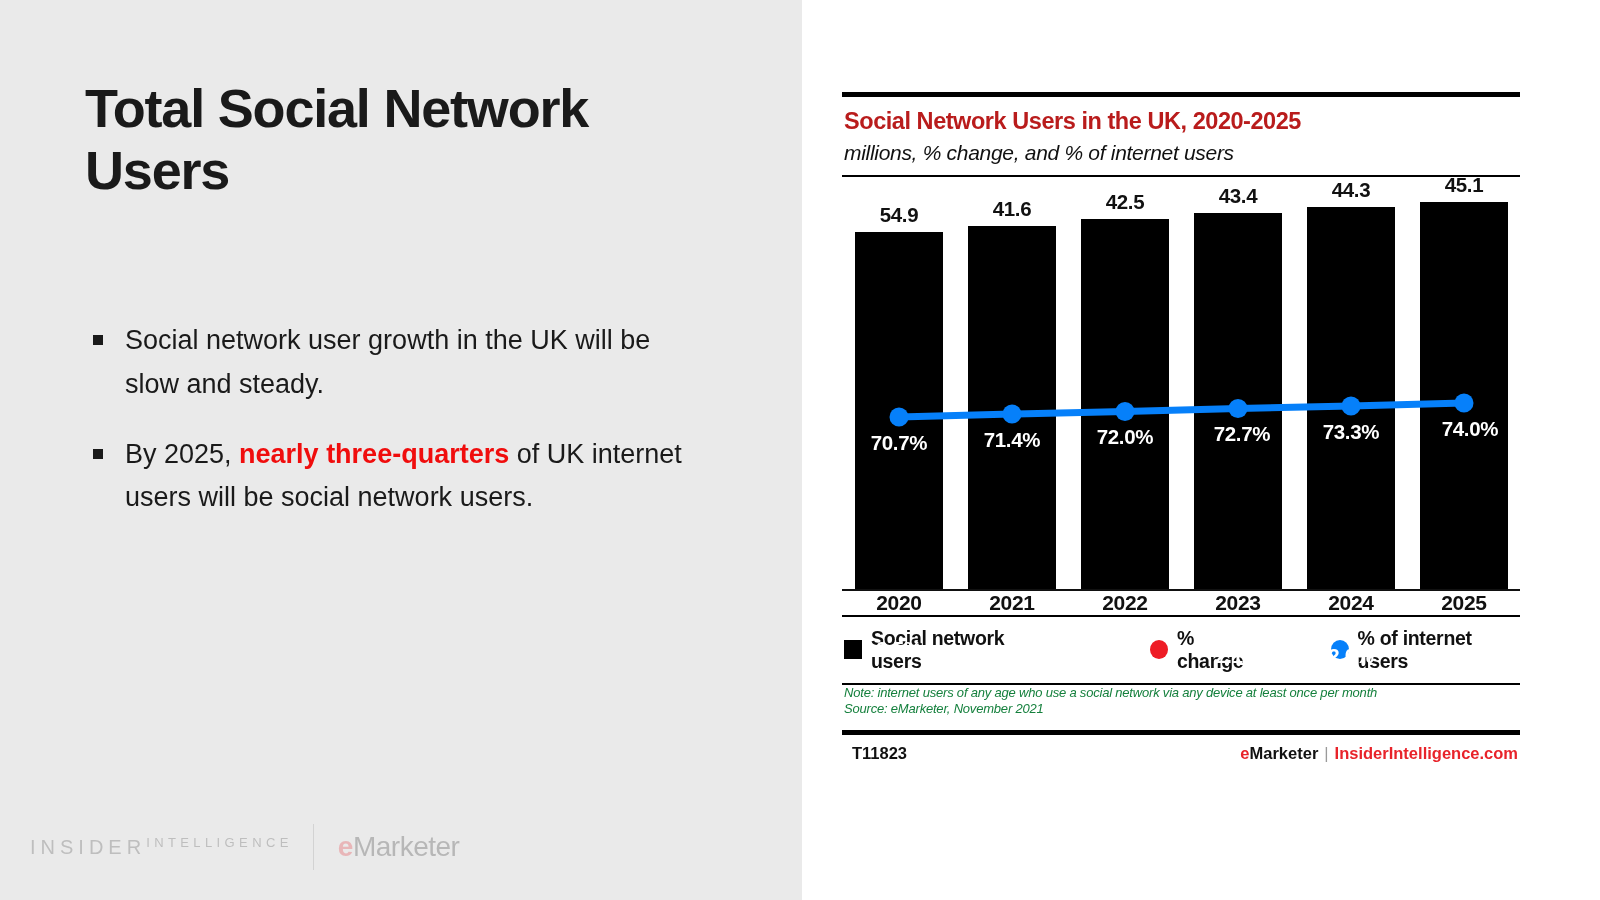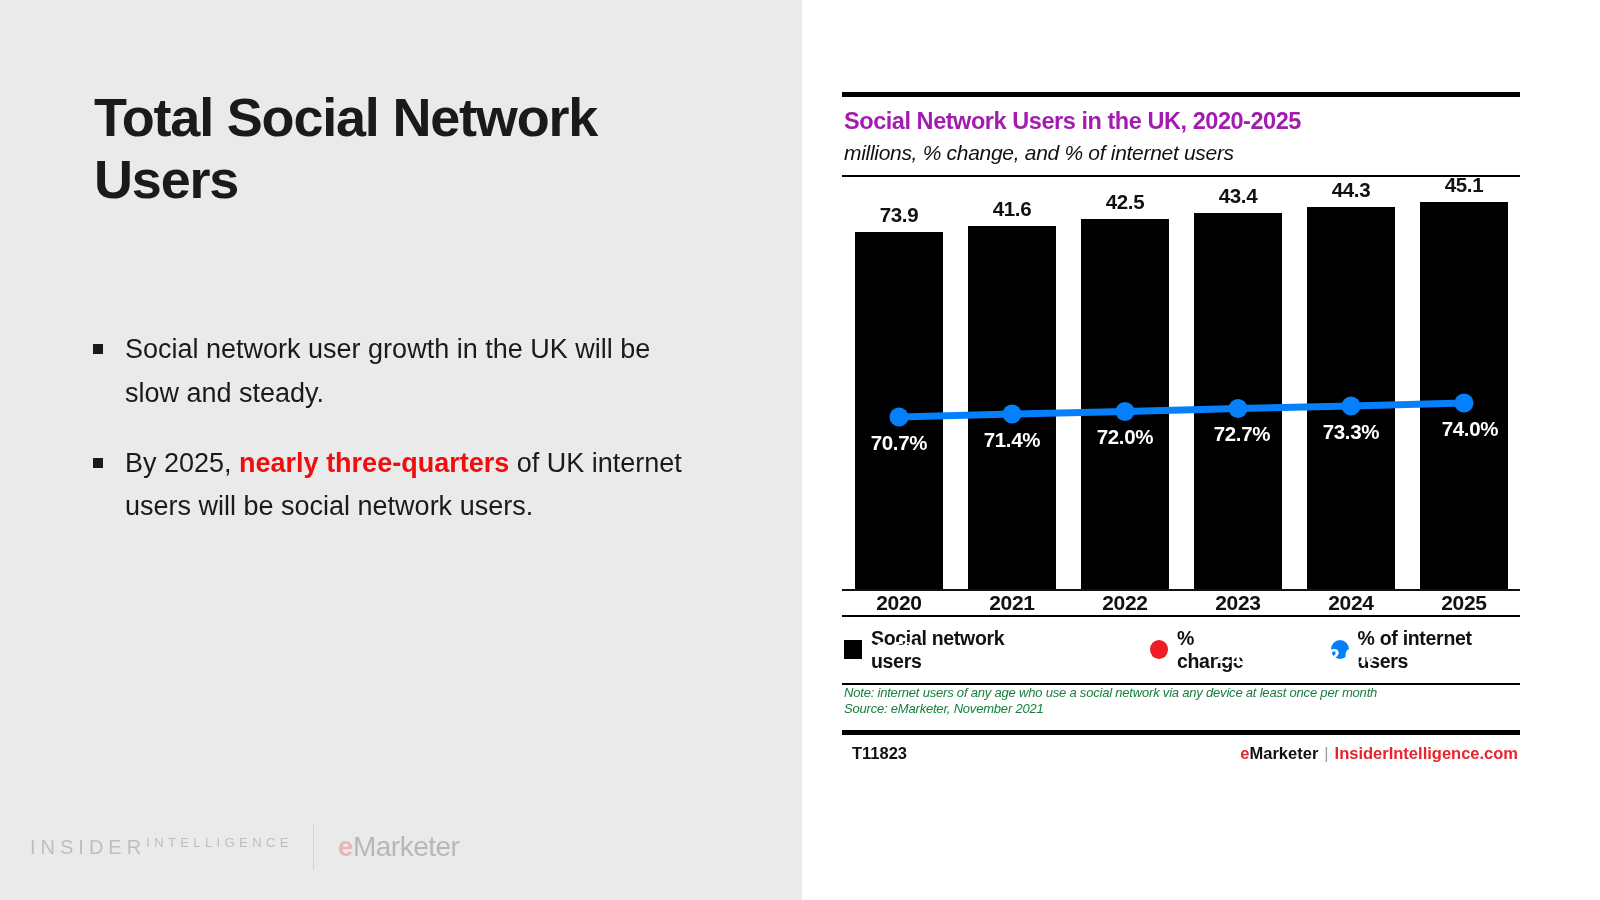--- a/index.html
+++ b/index.html
@@ -29,21 +29,21 @@
     box-sizing: border-box;
     padding: 78px 70px 0 85px;
     flex: 0 0 802px;
   }
   .slide-title {
     font-size: 54px;
     font-weight: bold;
     line-height: 1.14;
     letter-spacing: -1.2px;
     color: #1a1a1a;
-    margin: 9px;
+    margin: 0;
     max-width: 620px;
   }
   .bullets {
     margin: 0;
     padding: 0;
     list-style: none;
     margin-top: 118px;
     max-width: 620px;
   }
   .bullet {
@@ -128,21 +128,21 @@
   .rule-thin {
     height: 2px;
     background: #000;
   }
   .chart-header {
     padding: 10px 2px 8px 2px;
   }
   .chart-title {
     font-size: 23.5px;
     font-weight: bold;
-    color: #a21caf;
+    color: #b91c1c;
     letter-spacing: -0.45px;
     line-height: 1.25;
   }
   .chart-subtitle {
     font-size: 21px;
     font-style: italic;
     color: #111;
     letter-spacing: -0.3px;
     line-height: 1.3;
     margin-top: 3px;
@@ -316,21 +316,21 @@
       <div class="chart-header">
         <div class="chart-title">Social Network Users in the UK, 2020-2025</div>
         <div class="chart-subtitle">millions, % change, and % of internet users</div>
       </div>
 
       <div class="rule-thin"></div>
 
       <div class="plot">
         <div id="bars">
             <div class="bar-group" style="left: 13px;">
-              <div class="bar-value">73.9</div>
+              <div class="bar-value">54.9</div>
               <div class="bar" style="height: 358px;"></div>
             </div>
             <div class="bar-group" style="left: 126px;">
               <div class="bar-value">41.6</div>
               <div class="bar" style="height: 364.136px;"></div>
             </div>
             <div class="bar-group" style="left: 239px;">
               <div class="bar-value">42.5</div>
               <div class="bar" style="height: 370.273px;"></div>
             </div>

